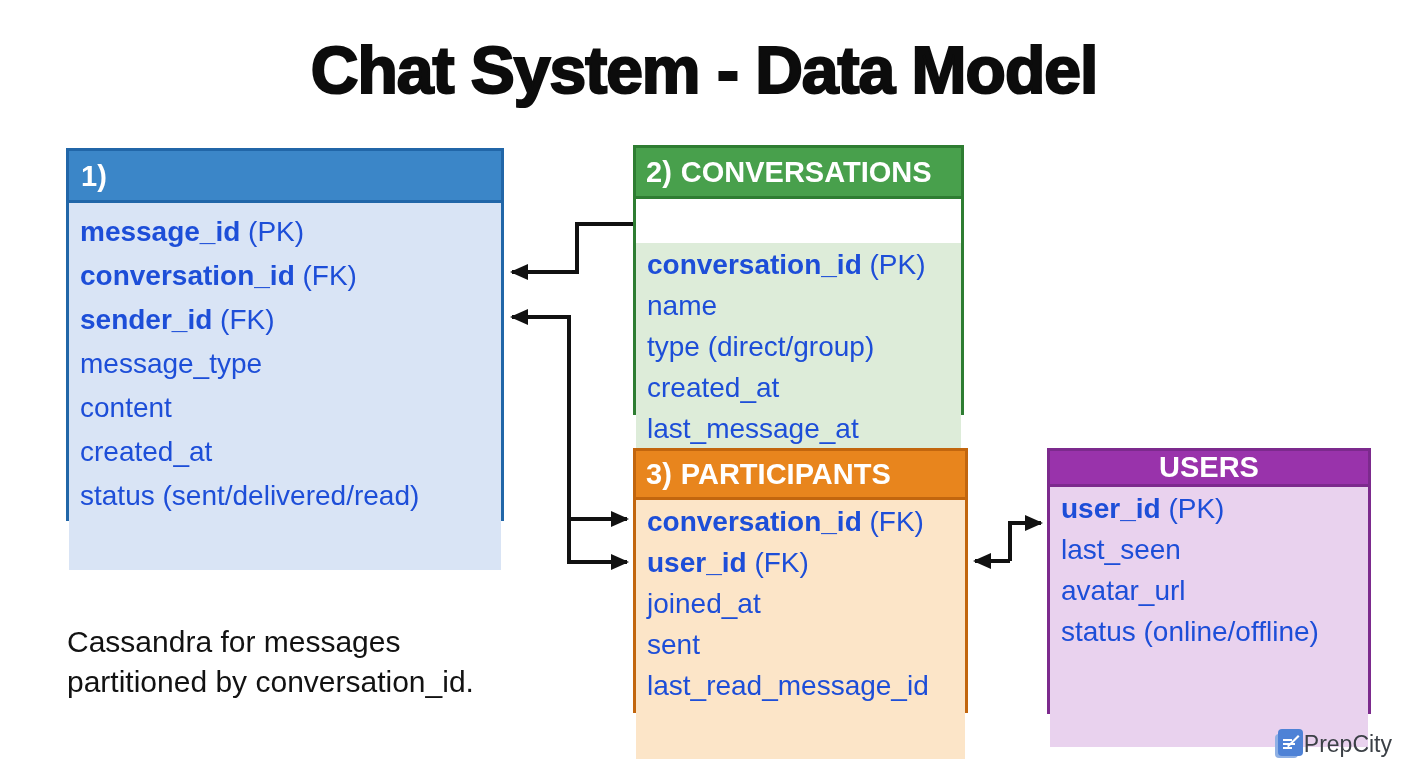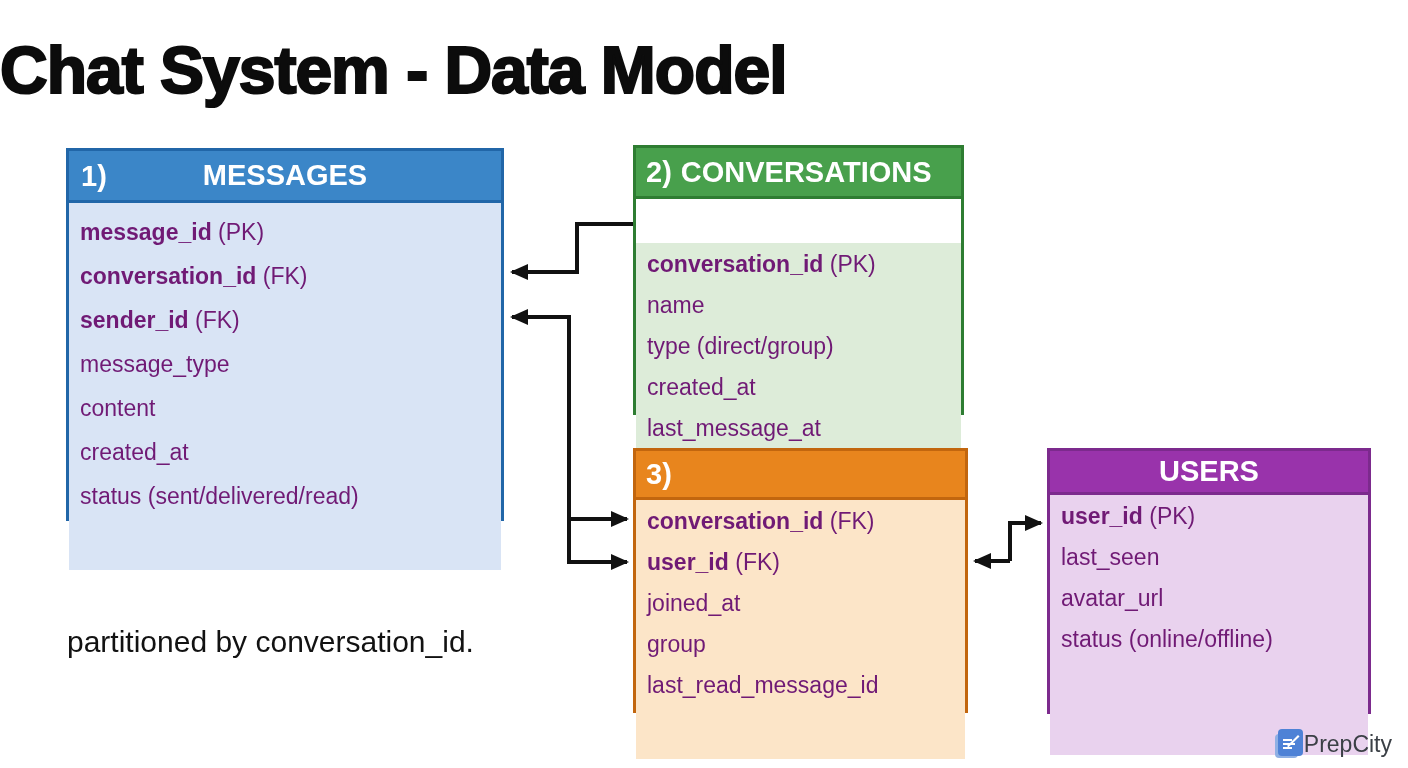--- a/index.html
+++ b/index.html
@@ -1,47 +1,47 @@
 <!DOCTYPE html>
 <html><head>
 <meta charset="utf-8">
 <style>
   * { margin:0; padding:0; box-sizing:border-box; }
   html,body { width:1408px; height:768px; background:#ffffff; overflow:hidden;
               font-family:"Liberation Sans","DejaVu Sans",sans-serif; }
   #canvas { position:relative; width:1408px; height:768px; background:#ffffff; }
 
-  .title { position:absolute; top:32px; left:0; width:100%; 
+  .title { position:absolute; top:32px; left:0; width:100%; text-align:center;
            font-size:66px; font-weight:700; color:#0c0c0c; letter-spacing:-1px;
            -webkit-text-stroke:2.2px #0c0c0c; }
 
   .etable { position:absolute; border:3px solid #000; background:#fff; }
   .thead  { position:relative; display:flex; align-items:center; color:#ffffff;
             font-weight:700; font-size:29px; border-bottom:3px solid #000; }
   .thead .num { flex:0 0 auto; }
   .thead .ttl { flex:0 0 auto; }
-  .tbody  { width:100%; height:100%; padding:1px 11px 0 11px; font-size:23px; color:#701a75; }
+  .tbody  { width:100%; height:100%; padding:1px 11px 0 11px; font-size:28px; color:#1d4ed8; }
   .field b { font-weight:700; }
 
   #t-messages { left:66px; top:148px; width:438px; height:373px; }
   #t-messages .thead { height:52px; justify-content:center; }
   #t-messages .num  { position:absolute; left:12px; top:50%; transform:translateY(-50%); }
   #t-messages .field { line-height:44px; }
   #t-messages .tbody { padding-top:7px; }
 
   #t-conversations { left:633px; top:145px; width:331px; height:270px; }
   #t-conversations .thead { height:51px; justify-content:flex-start; padding-left:10px; gap:9px; }
   #t-conversations .field { line-height:41px; }
 
   #t-participants { left:633px; top:448px; width:335px; height:265px; }
   #t-participants .thead { height:49px; justify-content:flex-start; padding-left:10px; gap:9px; }
   #t-participants .field { line-height:41px; }
 
   #t-users { left:1047px; top:448px; width:324px; height:266px; }
-  #t-users .thead { height:44px; justify-content:center; }
+  #t-users .thead { height:36px; justify-content:center; }
   #t-users .field { line-height:41px; }
 
   .note { position:absolute; left:67px; top:622px; font-size:30px; line-height:40px; color:#121212; }
 
   #connectors { position:absolute; left:0; top:0; width:1408px; height:768px; pointer-events:none; }
 
   .logo { position:absolute; right:16px; bottom:8px; display:flex; align-items:center; }
   .logo .brand { font-size:23px; color:#3b4046; }
 </style>
 </head>
@@ -63,21 +63,20 @@
       <path d="M 569 315 V 562 H 627" marker-end="url(#arw)"></path>
       <path d="M 569 519 H 627" marker-end="url(#arw)"></path>
       <path d="M 1010 561 V 523 H 1041" marker-end="url(#arw)"></path>
       <path d="M 1010 561 H 975" marker-end="url(#arw)"></path>
     </g>
   </svg>
 
   <div class="etable" id="t-messages" style="border-color: rgb(33, 102, 168);">
     <div class="thead" style="background: rgb(59, 134, 200); border-bottom-color: rgb(33, 102, 168);">
       <span class="num">1)</span>
-      <span class="ttl">MESSAGES</span>
     </div>
     <div class="tbody" style="background: rgb(217, 228, 245);">
         <div class="field"><b>message_id</b> (PK)</div>
         <div class="field"><b>conversation_id</b> (FK)</div>
         <div class="field"><b>sender_id</b> (FK)</div>
         <div class="field">message_type</div>
         <div class="field">content</div>
         <div class="field">created_at</div>
         <div class="field">status (sent/delivered/read)</div>
       </div>
@@ -93,44 +92,46 @@
         <div class="field">name</div>
         <div class="field">type (direct/group)</div>
         <div class="field">created_at</div>
         <div class="field">last_message_at</div>
       </div>
   </div>
 
   <div class="etable" id="t-participants" style="border-color: rgb(194, 102, 14);">
     <div class="thead" style="background: rgb(232, 133, 29); border-bottom-color: rgb(194, 102, 14);">
       <span class="num">3)</span>
+      <span class="ttl">PARTICIPANTS</span>
     </div>
     <div class="tbody" style="background: rgb(252, 229, 200);">
         <div class="field"><b>conversation_id</b> (FK)</div>
         <div class="field"><b>user_id</b> (FK)</div>
         <div class="field">joined_at</div>
-        <div class="field">group</div>
+        <div class="field">sent</div>
         <div class="field">last_read_message_id</div>
       </div>
   </div>
 
   <div class="etable" id="t-users" style="border-color: rgb(124, 42, 141);">
     <div class="thead" style="background: rgb(153, 51, 171); border-bottom-color: rgb(124, 42, 141);">
 
       <span class="ttl">USERS</span>
     </div>
     <div class="tbody" style="background: rgb(233, 210, 238);">
         <div class="field"><b>user_id</b> (PK)</div>
         <div class="field">last_seen</div>
         <div class="field">avatar_url</div>
         <div class="field">status (online/offline)</div>
       </div>
   </div>
 
   <div class="note">
+    <div>Cassandra for messages</div>
     <div>partitioned by conversation_id.</div>
   </div>
 
   <div class="logo">
     <svg width="30" height="32" viewBox="0 0 30 32">
       <rect x="1" y="6" width="23" height="24" rx="4" fill="#8fb0e4"></rect>
       <rect x="4" y="1" width="25" height="27" rx="4" fill="#4e82d6"></rect>
       <path d="M9 12 h9 M9 16 h12 M9 20 h9" stroke="#ffffff" stroke-width="1.8" fill="none"></path>
       <path d="M13 18 L24 7 L25.5 8.5 L14.5 19.2 Z" fill="#ffffff"></path>
     </svg>

